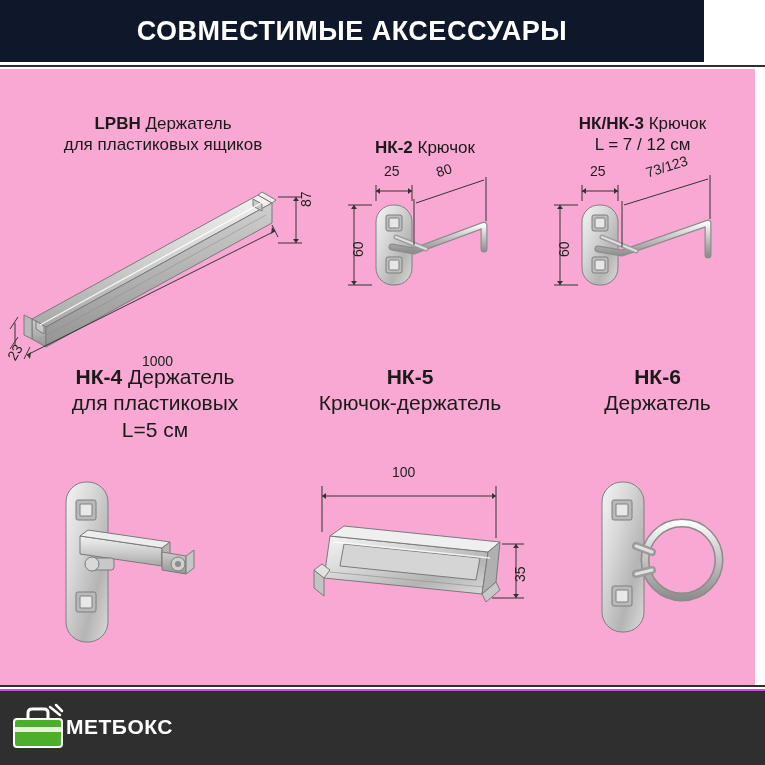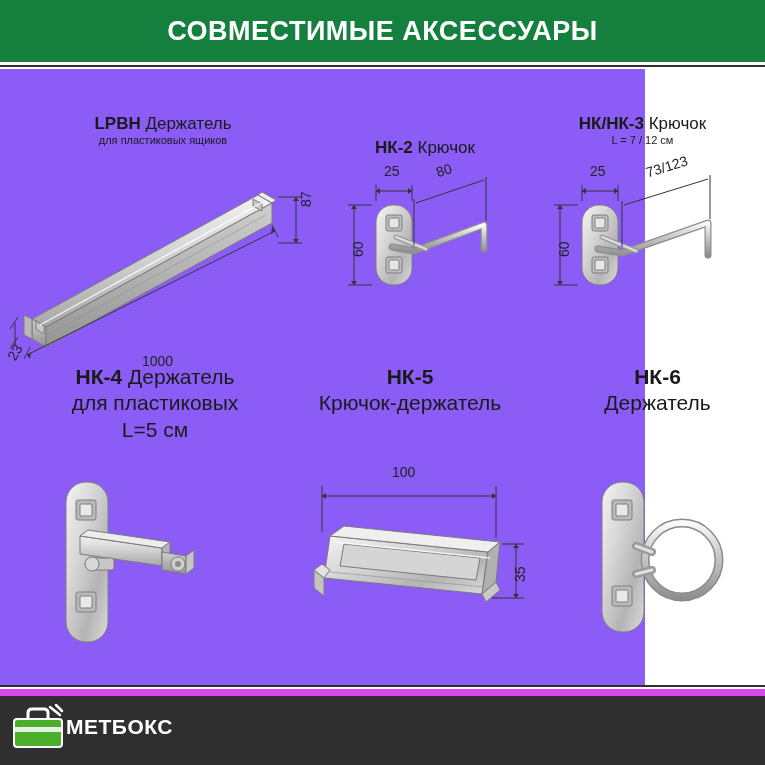--- a/index.html
+++ b/index.html
@@ -6,65 +6,65 @@
   html, body { margin:0; padding:0; }
   body {
     width:765px; height:765px;
     background:#ffffff;
     font-family:"Liberation Sans", sans-serif;
     color:#1a1a1a;
     overflow:hidden;
     position:relative;
   }
   .header-bar {
-    position:absolute; left:0; top:0; width:765px; height:62px;
-    background:#15803d;
+    position:absolute; left:0; top:0; width:704px; height:62px;
+    background:#0f172a;
     display:flex; align-items:center; justify-content:center;
   }
   .header-title {
     color:#ffffff;
     font-size:27px;
     font-weight:bold;
     letter-spacing:0.5px;
     text-align:center;
   }
   .header-rule {
     position:absolute; left:0; top:62px; width:765px; height:5px;
     background:#ffffff;
     border-bottom:2px solid #2f2f2f;
   }
 
   .canvas {
-    position:absolute; left:0; top:69px; width:645px; height:620px;
-    background:#8b5cf6;
+    position:absolute; left:0; top:69px; width:755px; height:620px;
+    background:#f9a8d4;
   }
 
   .item { position:absolute; }
   .caption { text-align:center; line-height:1.25; }
   .caption .code { font-weight:bold; }
   .cap-l1 { font-size:17px; }
-  .cap-l2 { font-size:11px; }
+  .cap-l2 { font-size:17px; }
   .cap-l3 { font-size:17px; }
   .big .cap-l1, .big .cap-l2, .big .cap-l3 { font-size:21px; }
 
   .figure { position:absolute; }
 
   .dimtext {
     position:absolute;
     font-size:14px;
     color:#222;
     white-space:nowrap;
   }
 
   svg { display:block; overflow:visible; }
 
   .footer-bar {
     position:absolute; left:0; bottom:0; width:765px; height:76px;
     background:#2f2f2f;
-    border-top:7px solid #d946ef;
+    border-top:2px solid #d946ef;
   }
   .footer-rule {
     position:absolute; left:0; bottom:76px; width:765px; height:4px;
     background:#ffffff;
     border-top:2px solid #2f2f2f;
   }
   .logo {
     position:absolute; left:10px; bottom:6px;
     width:160px; height:64px;
     display:flex; align-items:center;

